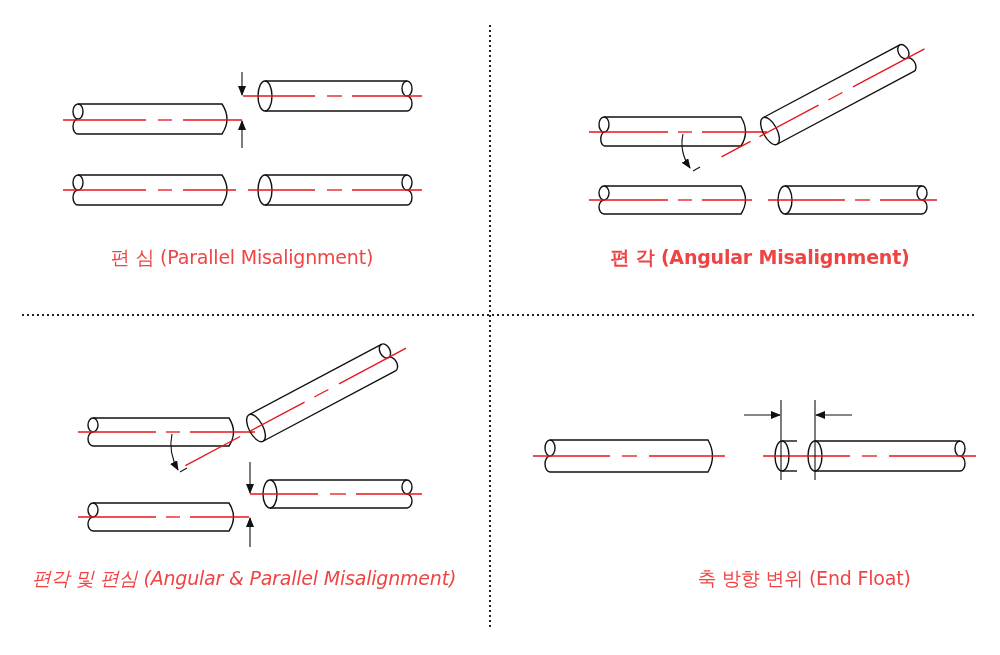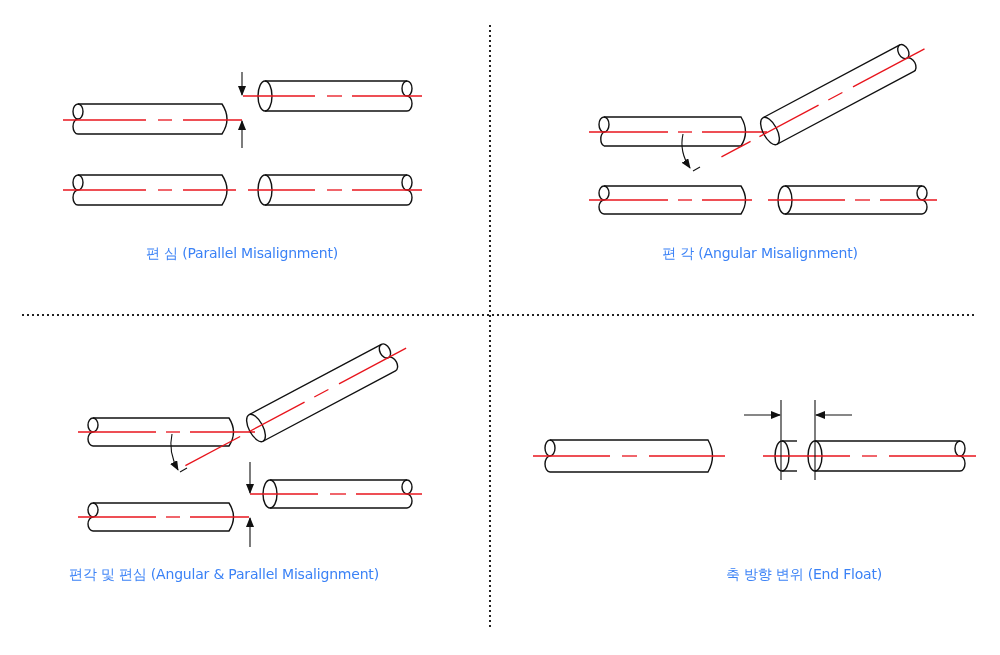--- a/index.html
+++ b/index.html
@@ -1,21 +1,21 @@
 <!DOCTYPE html>
 <html><head>
   <meta charset="utf-8">
   <style>
     html, body { margin: 0; padding: 0; background: #ffffff; }
     body { width: 1000px; height: 655px; position: relative; overflow: hidden; font-family: "DejaVu Sans", "Liberation Sans", sans-serif; }
     .canvas { position: absolute; left: 0; top: 0; width: 1000px; height: 655px; }
     .caption {
       position: absolute;
-      font-size: 14px;
-      color: #3b82f6;
+      font-size: 19px;
+      color: #ef4444;
       white-space: nowrap;
       transform: translateX(-50%);
       letter-spacing: -0.2px;
     }
     .shaft { fill: none; stroke: #111; stroke-width: 1.4; }
     .axis { stroke: #e8141c; stroke-width: 1.3; fill: none; }
     .dim { stroke: #111; stroke-width: 1.1; fill: none; }
     .arrowhead { fill: #111; }
     .divider { stroke: #222; stroke-width: 2; stroke-dasharray: 2 3; }
   </style>
@@ -192,15 +192,15 @@
 
     <line class="dim" x1="781" y1="400" x2="781" y2="480"></line>
     <line class="dim" x1="815" y1="400" x2="815" y2="480"></line>
     <line class="dim" x1="744" y1="415" x2="780" y2="415" marker-end="url(#arr)"></line>
     <line class="dim" x1="852" y1="415" x2="816" y2="415" marker-end="url(#arr)"></line>
   </g>
 </svg>
 </div>
 
 <div class="caption" style="left:242px; top:245px;">편 심 (Parallel Misalignment)</div>
-<div class="caption" style="left:760px; top:245px;">편 각  (Angular Misalignment)</div>
-<div class="caption" style="left:224px; top:566px;">편각 및 편심 (Angular &amp; Parallel Misalignment)</div>
+<div class="caption" style="left:760px; top:245px;font-weight:bold;">편 각  (Angular Misalignment)</div>
+<div class="caption" style="left:244px; top:566px;font-style:italic;">편각 및 편심 (Angular &amp; Parallel Misalignment)</div>
 <div class="caption" style="left:760px; top:566px;margin-left:44px;">축 방향 변위 (End Float)</div>
 
 </body></html>

